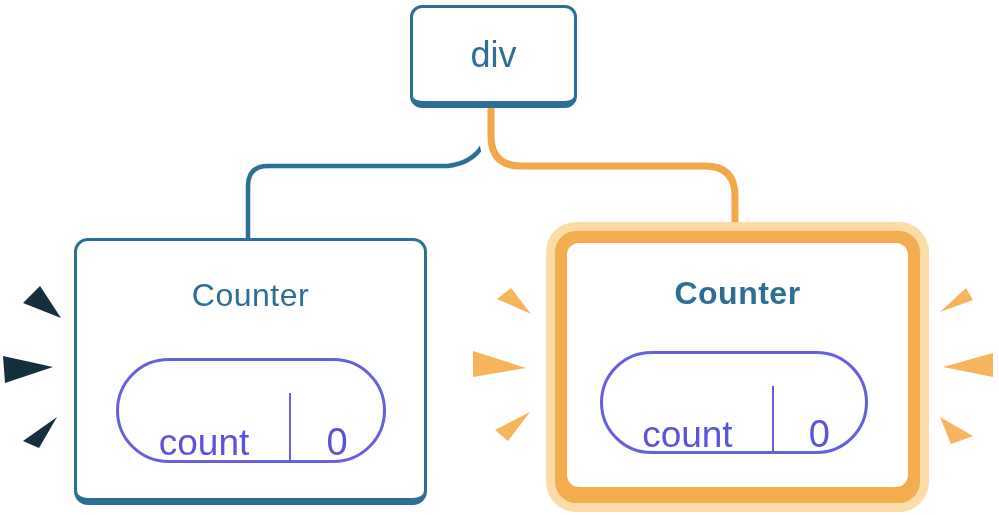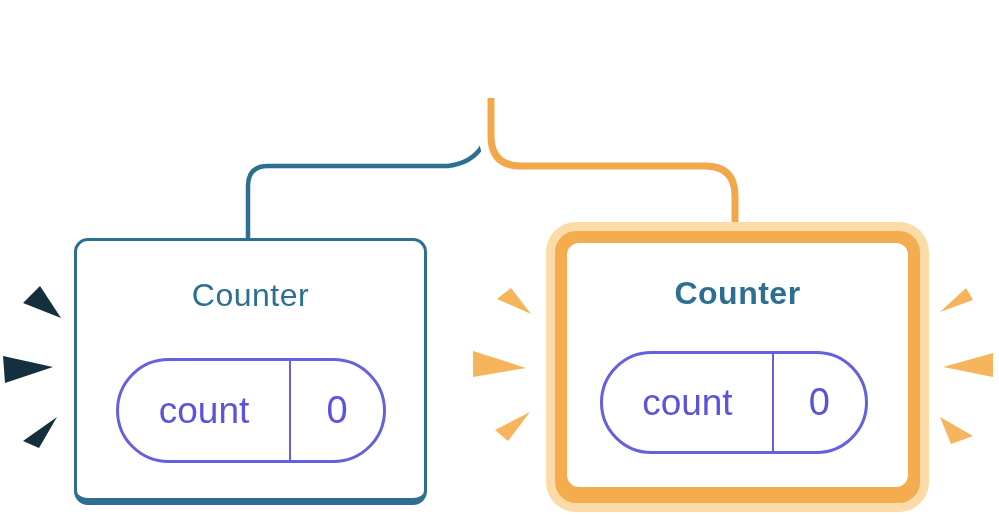--- a/index.html
+++ b/index.html
@@ -47,21 +47,21 @@
 
   
   .pill {
     position:absolute; border:3px solid #6460DE; border-radius:70px;
     background:#ffffff; box-sizing:border-box; display:flex; overflow:hidden;
   }
   .node-counter-left .pill { left:39px; top:117px; width:270px; height:105px; }
   .hl-inner .pill { left:33px; top:108px; width:268px; height:103px; }
   .pill .cell {
     display:flex; align-items:center; justify-content:center;
-    color:#5A53DB; font-size:37px; height:100%;
+    color:#5A53DB; font-size:37px; height:100%;margin-top:32px;
   }
   .pill .cell-key { flex:1.85; }
   .pill .cell-val { flex:1; border-left:2.5px solid #6460DE; font-size:38px; }
 </style>
 </head>
 <body>
 
 <div class="canvas">
 
   <svg class="layer" viewBox="0 0 999 515">
@@ -83,20 +83,23 @@
       <polygon points="530,412 495,430 508,441" fill="#F6B45C"></polygon>
     </g>
 
     <g>
       <polygon points="940,312 966,288 973,300" fill="#F6B45C"></polygon>
       <polygon points="943,367 993,353 993,377" fill="#F6B45C"></polygon>
       <polygon points="940,417 973,436 951,444" fill="#F6B45C"></polygon>
     </g>
   </svg>
 
+  <div class="node-div">
+    <span>div</span>
+  </div>
 
   <div class="node-counter-left">
     <div class="title">Counter</div>
     <div class="pill">
       <div class="cell cell-key">count</div>
       <div class="cell cell-val">0</div>
     </div>
   </div>
 
   <div class="node-counter-right">

